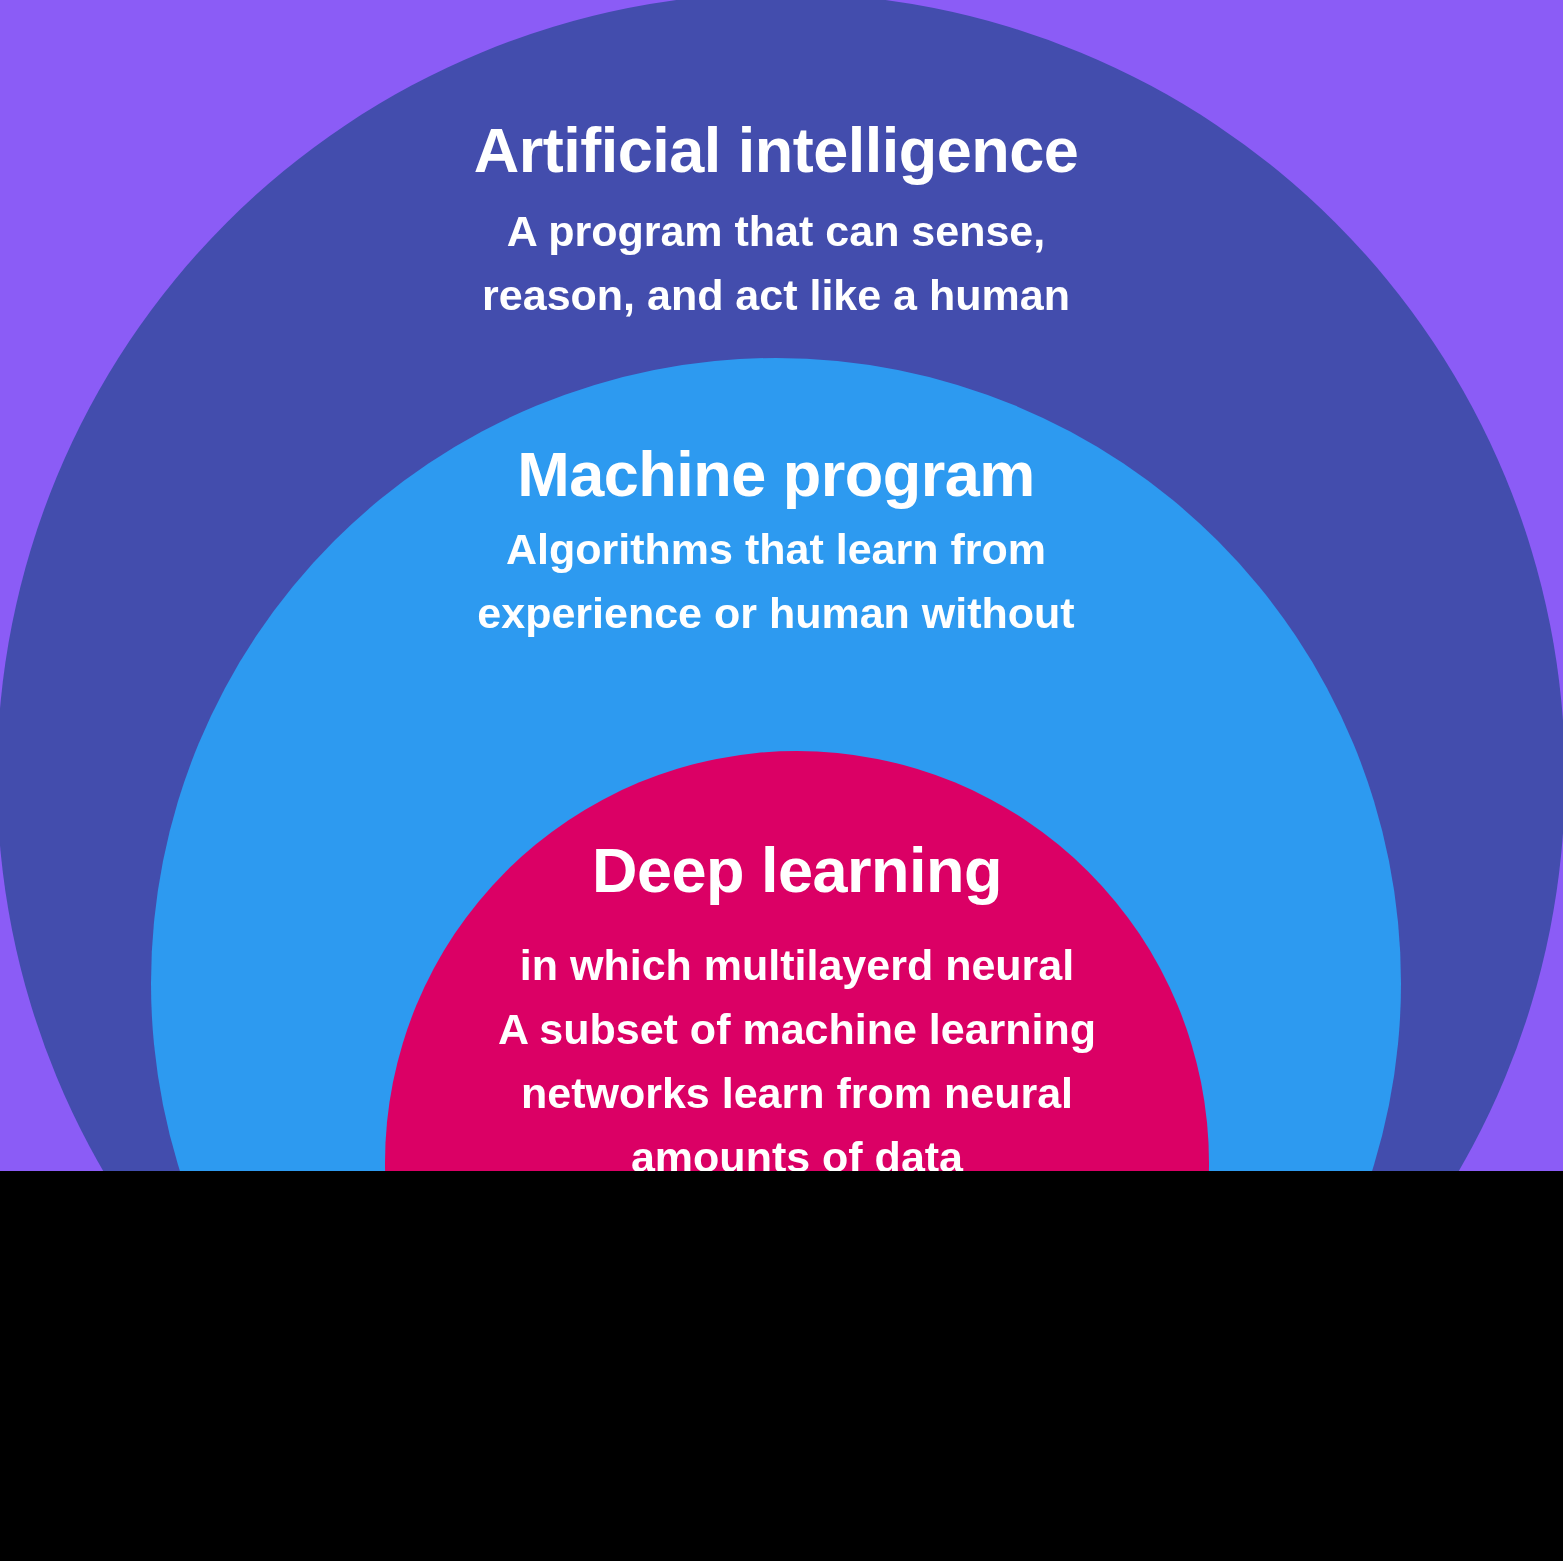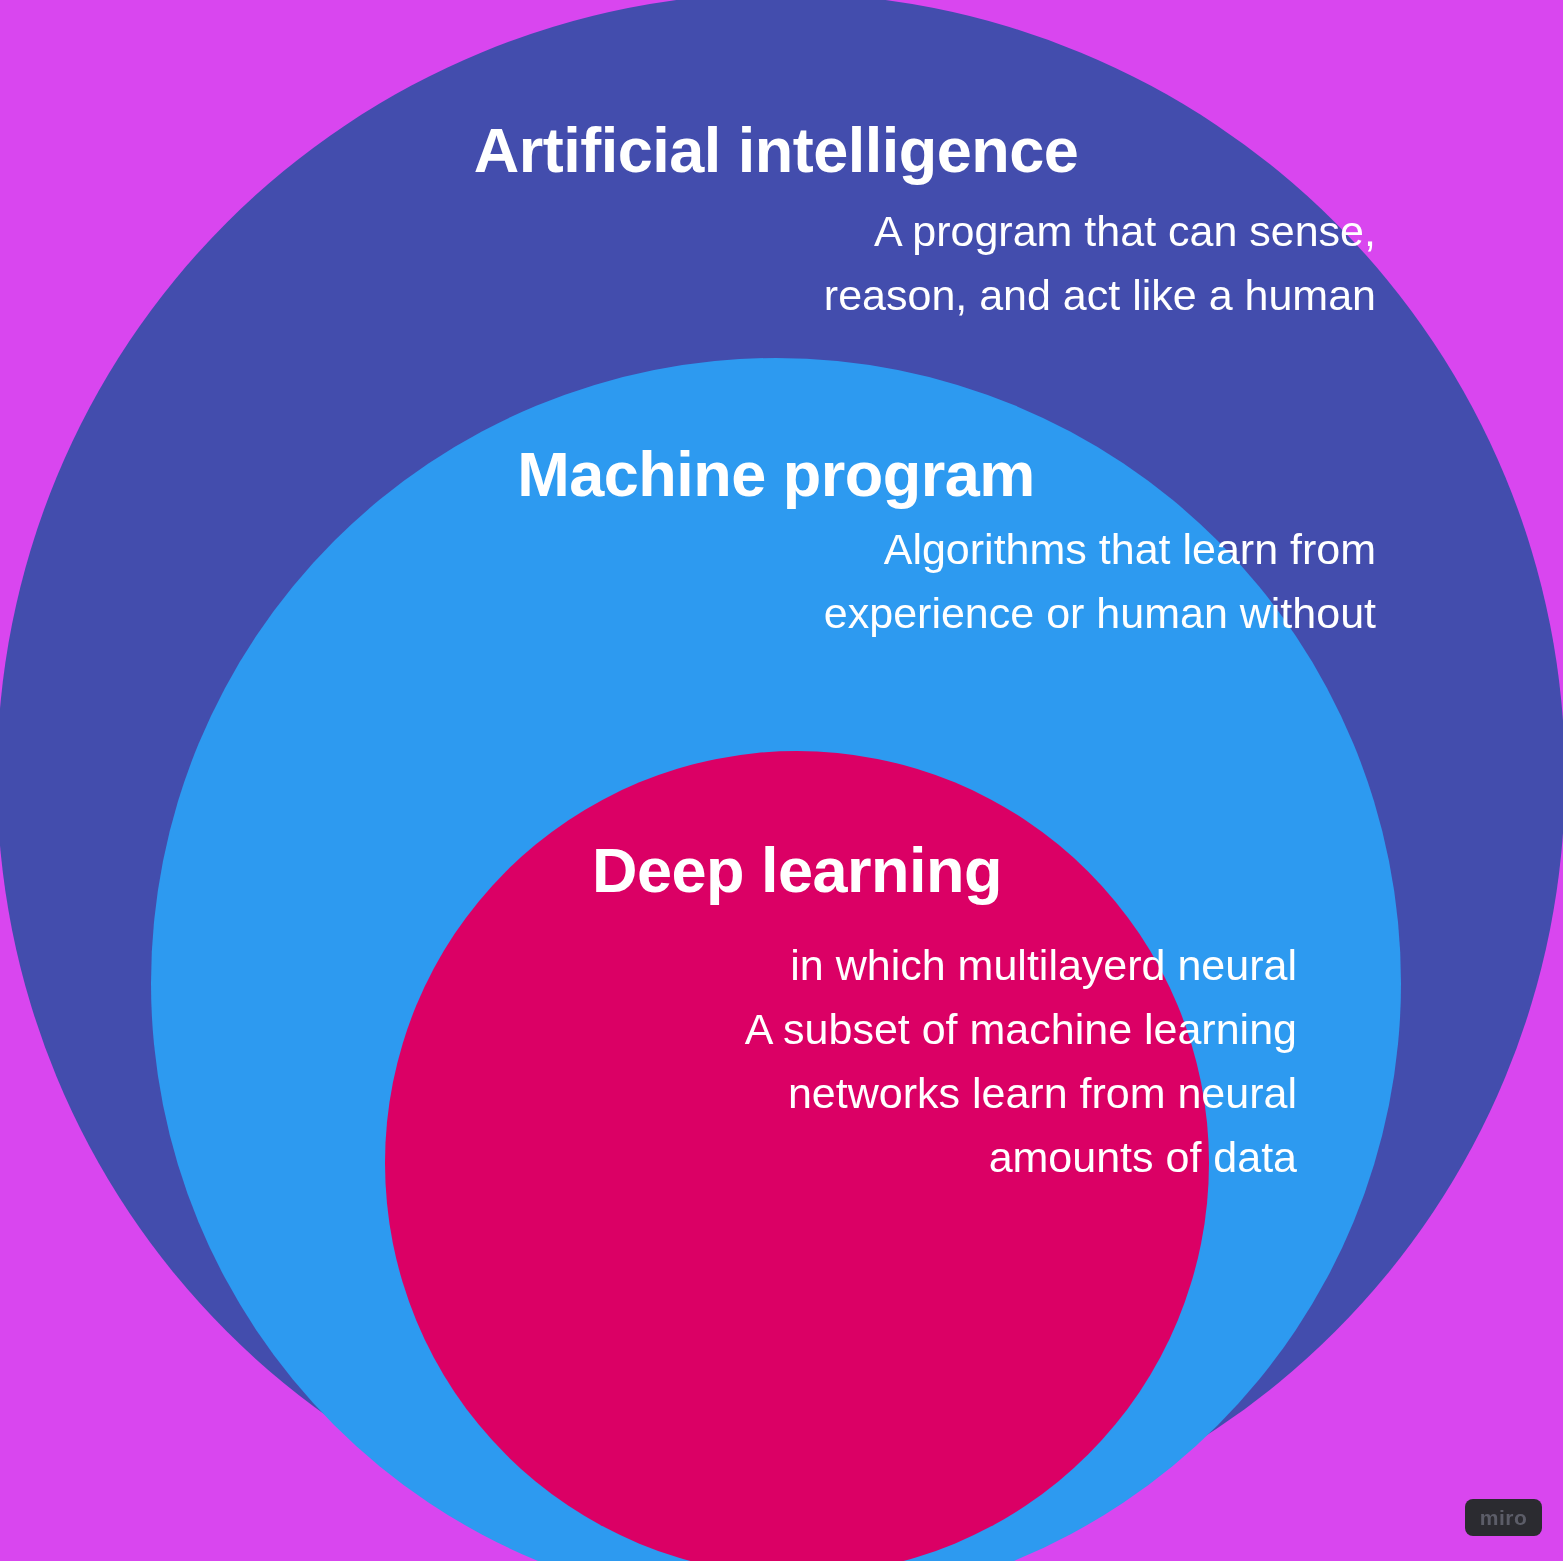--- a/index.html
+++ b/index.html
@@ -3,22 +3,22 @@
 <meta charset="utf-8">
 <style>
   html, body {
     margin: 0;
     padding: 0;
     background: #000000;
   }
   .canvas {
     position: relative;
     width: 1563px;
-    height: 1561px;
-    background: #d946ef;
+    height: 1171px;
+    background: #8b5cf6;
     overflow: hidden;
     font-family: "Liberation Sans", sans-serif;
   }
   .circle {
     position: absolute;
     border-radius: 50%;
   }
   .circle-ai {
     left: -3px;
     top: -7px;
@@ -47,22 +47,21 @@
   }
   .label .title {
     font-size: 63px;
     font-weight: bold;
     line-height: 77px;
     letter-spacing: -0.5px;
   }
   .label .desc {
     font-size: 43px;
     line-height: 64px;
-    font-weight: normal;
-    text-align: right;
+    font-weight: bold;
   }
   .label-ai { left: 176px; top: 112px; width: 1200px; }
   .label-ai .desc { margin-top: 10px; }
   .label-ml { left: 176px; top: 436px; width: 1200px; }
   .label-ml .desc { margin-top: 4px; }
   .label-dl { left: 297px; top: 832px; width: 1000px; }
   .label-dl .desc { margin-top: 24px; }
   .miro-badge {
     position: absolute;
     left: 1465px;

